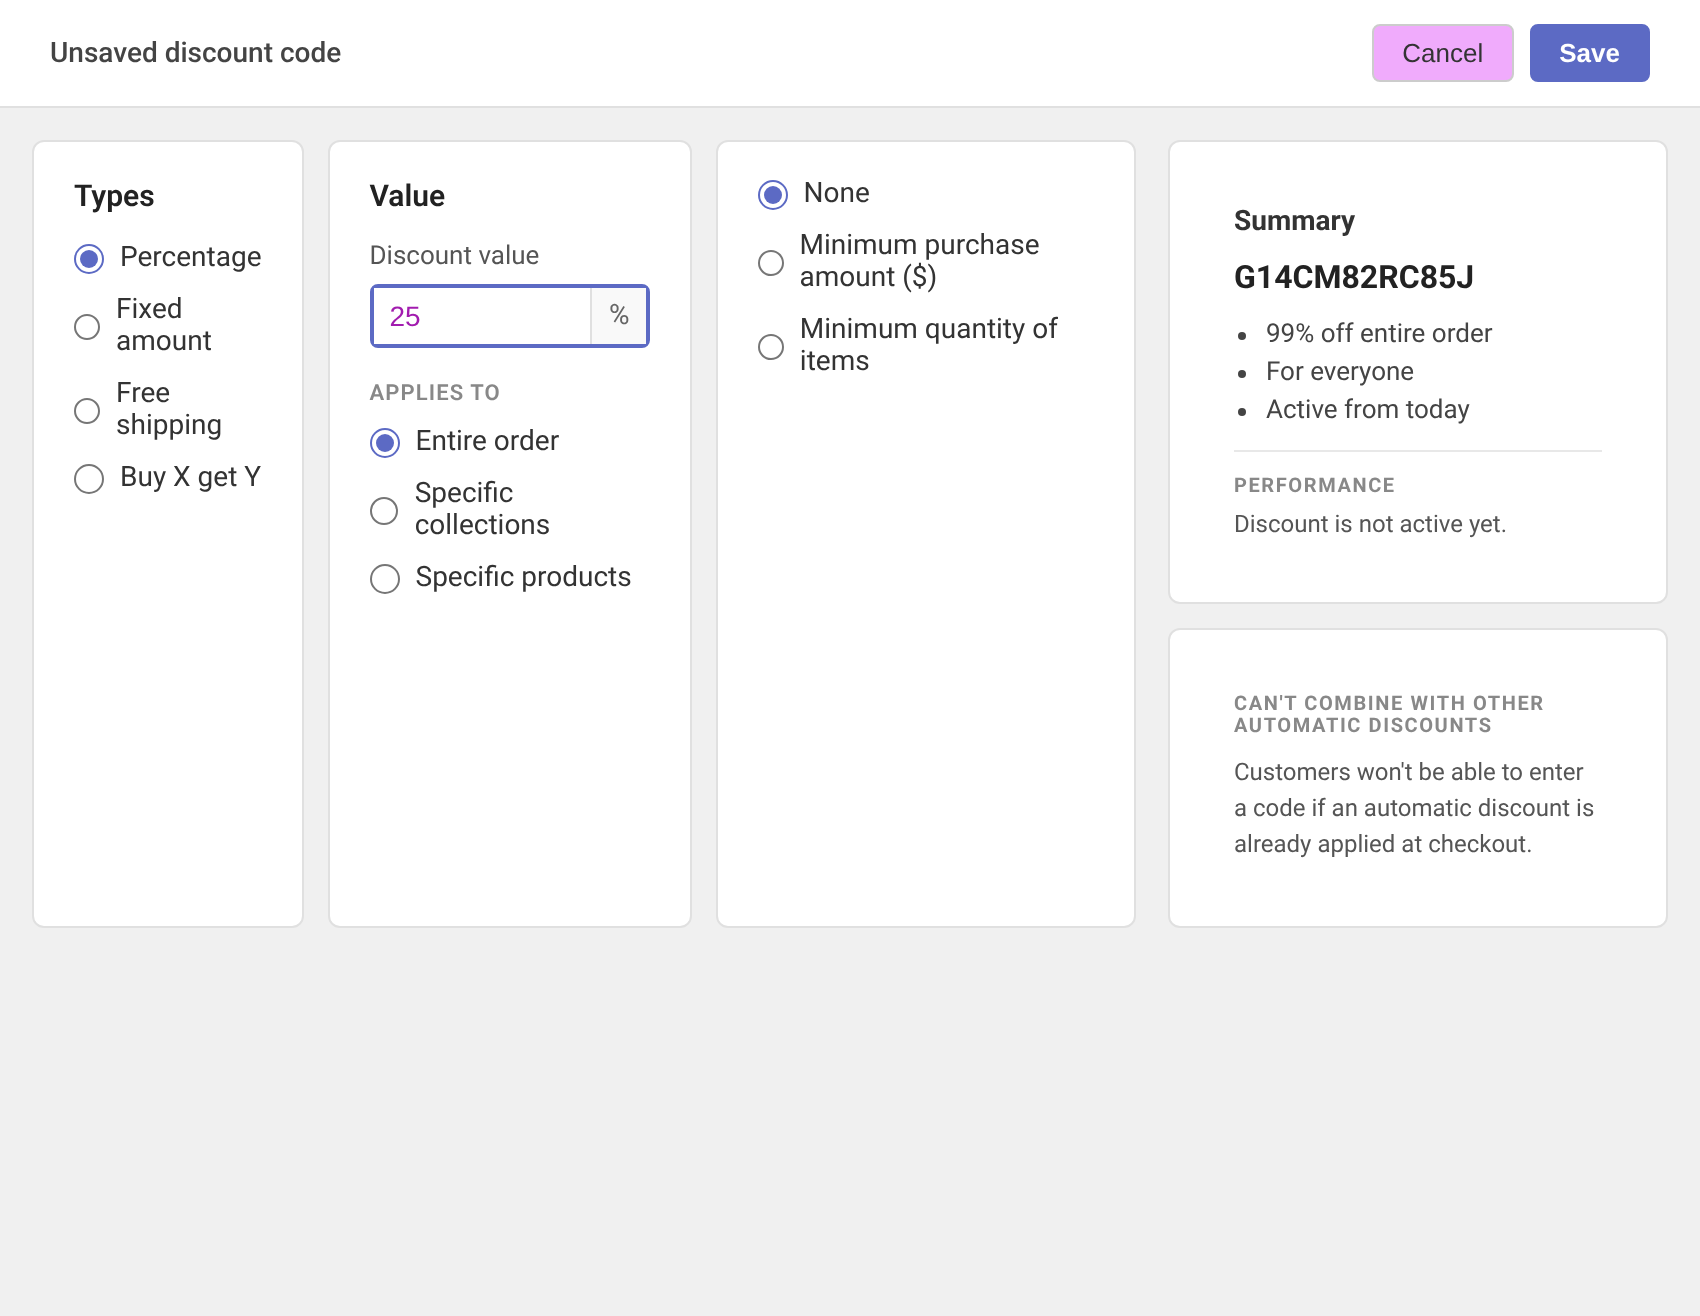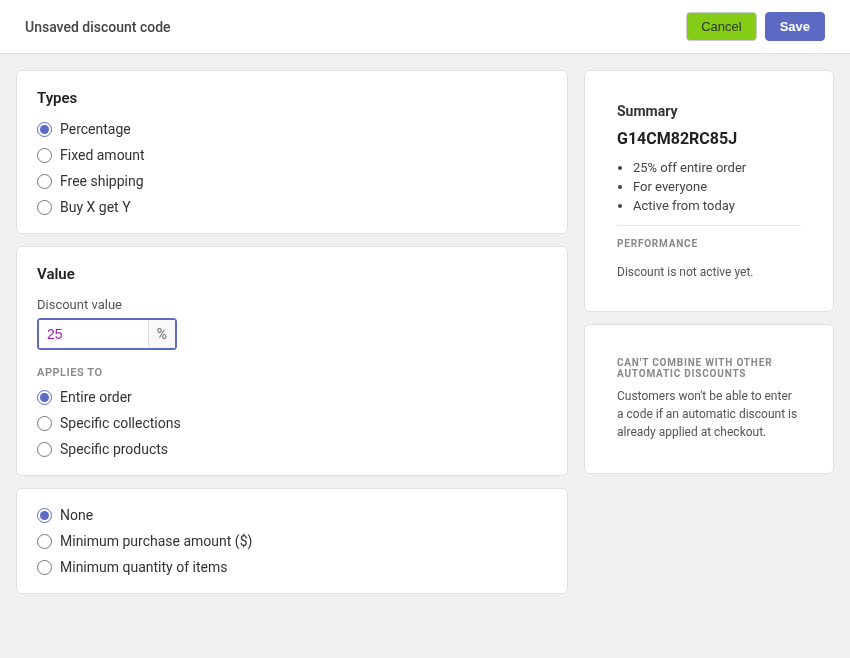--- a/index.html
+++ b/index.html
@@ -24,21 +24,21 @@
     .header-title {
       font-size: 14px;
       color: #444;
       font-weight: 500;
     }
     .header-actions {
       display: flex;
       gap: 8px;
     }
     .btn-cancel {
-      background: #84cc16;
+      background: #f0abfc;
       border: 1px solid #ccc;
       border-radius: 4px;
       padding: 6px 14px;
       cursor: pointer;
       font-size: 13px;
       color: #333;
     }
     .btn-save {
       background: #5c6ac4;
       border: 1px solid #5c6ac4;
@@ -54,21 +54,21 @@
     .main-content {
       display: flex;
       gap: 16px;
       padding: 16px 16px;
     }
 
     
     .left-col {
       flex: 1;
       display: flex;
-      flex-direction: column;
+      flex-direction: row;
       gap: 12px;
     }
 
     
     .card {
       background: #fff;
       border-radius: 6px;
       border: 1px solid #e0e0e0;
       padding: 18px 20px;
     }
@@ -190,21 +190,21 @@
       border-top: 1px solid #e8e8e8;
       margin: 12px 0;
     }
 
     .perf-label {
       font-size: 10px;
       font-weight: 700;
       text-transform: uppercase;
       letter-spacing: 0.08em;
       color: #888;
-      margin-bottom: 16px;
+      margin-bottom: 6px;
     }
 
     .perf-text {
       font-size: 12px;
       color: #555;
     }
 
     .combine-card {
       background: #fff;
       border-radius: 6px;
@@ -310,21 +310,21 @@
 
   </div>
 
   <div class="right-col">
 
     <div class="summary-card">
       <div class="summary-title">Summary</div>
       <div class="discount-code">G14CM82RC85J</div>
 
       <ul class="summary-list">
-        <li>25% off entire order</li>
+        <li>99% off entire order</li>
         <li>For everyone</li>
         <li>Active from today</li>
       </ul>
 
       <hr class="divider">
 
       <div class="perf-label">PERFORMANCE</div>
       <div class="perf-text">Discount is not active yet.</div>
     </div>
 

